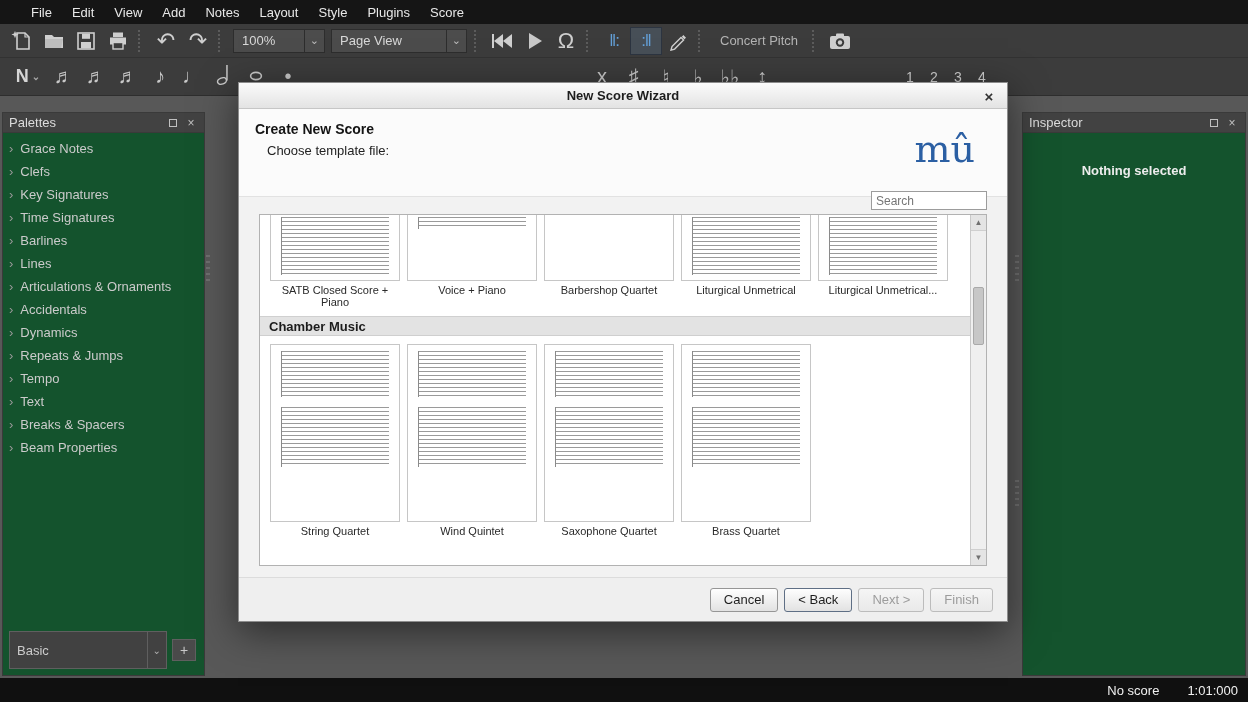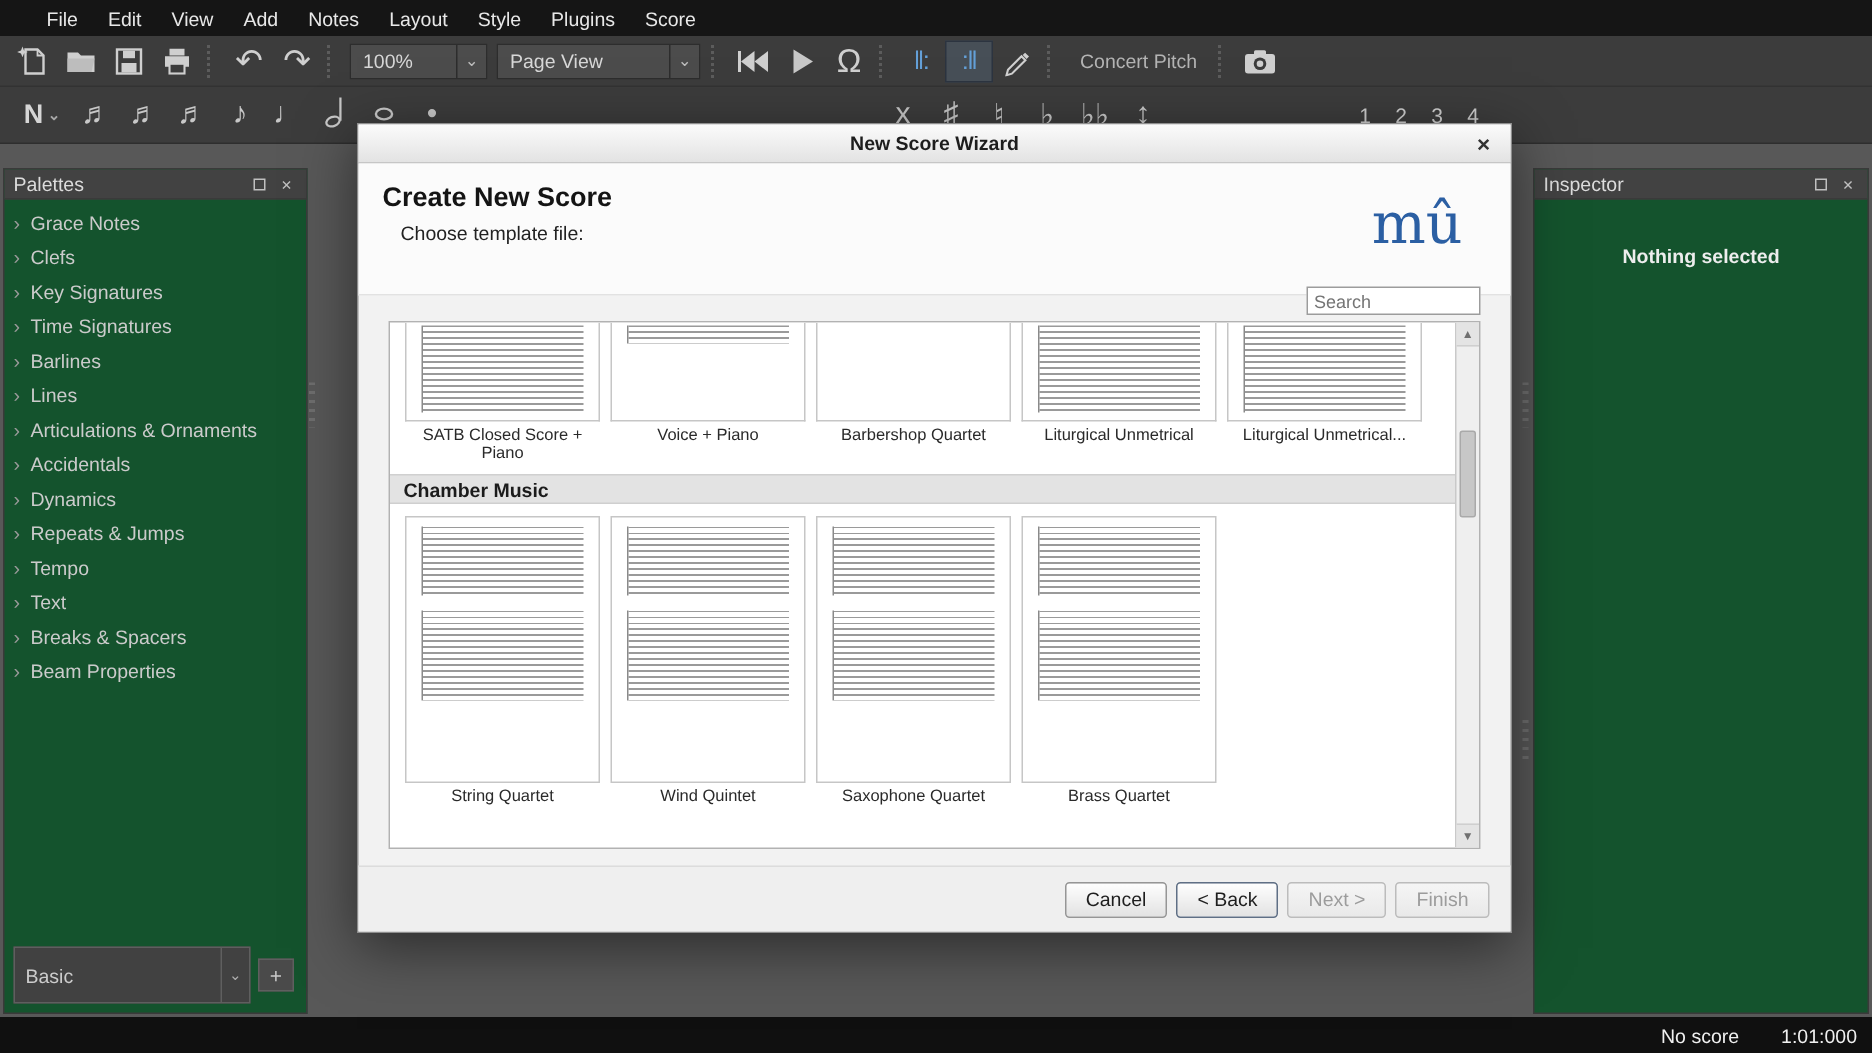--- a/index.html
+++ b/index.html
@@ -98,21 +98,21 @@
     background:#f2f2f2; border:1px solid #8d8d8d; z-index:10;
     box-shadow:0 10px 36px rgba(0,0,0,.5);
   }
   .dialog-titlebar {
     height:26px; background:linear-gradient(#fbfbfb,#e3e3e3); border-bottom:1px solid #c6c6c6;
     display:flex; align-items:center; justify-content:center; font-weight:bold; color:#1d1d1d;
     position:relative;
   }
   .dialog-close { position:absolute; right:9px; top:4px; width:18px; height:18px; display:flex; align-items:center; justify-content:center; color:#333; font-size:15px; font-weight:bold; }
   .dialog-head { background:#fbfbfb; border-bottom:1px solid #e2e2e2; height:88px; position:relative; padding:12px 0 0 16px; }
-  .dialog-heading { font-weight:bold; font-size:18px; color:#141414; }
+  .dialog-heading { font-weight:bold; font-size:14px; color:#141414; }
   .dialog-subheading { margin:6px 0 0 12px; color:#222; }
   .ms-logo { position:absolute; right:32px; top:18px; font-size:38px; color:#2b5fa3; font-family:"DejaVu Serif", serif; }
   .search-row { position:absolute; right:20px; top:108px; }
   .search-input { width:116px; height:19px; border:1px solid #9c9c9c; background:#ffffff; font-size:12px; padding:0 4px; color:#333; font-family:"Liberation Sans", sans-serif; }
   .template-list {
     position:absolute; left:20px; right:20px; top:131px; height:352px;
     background:#ffffff; border:1px solid #b2b2b2; overflow:hidden;
   }
   .list-content { position:absolute; left:0; right:16px; top:0; bottom:0; }
   .card-row { display:flex; gap:7px; padding:0 10px; }

